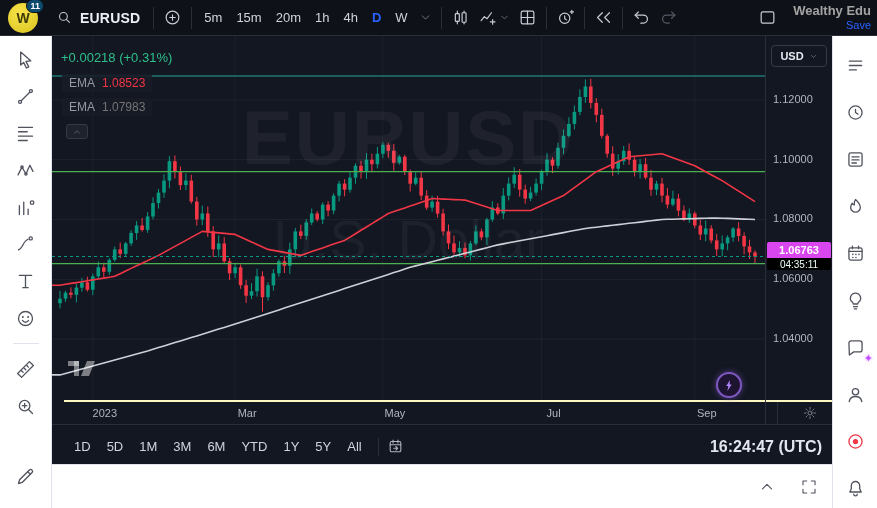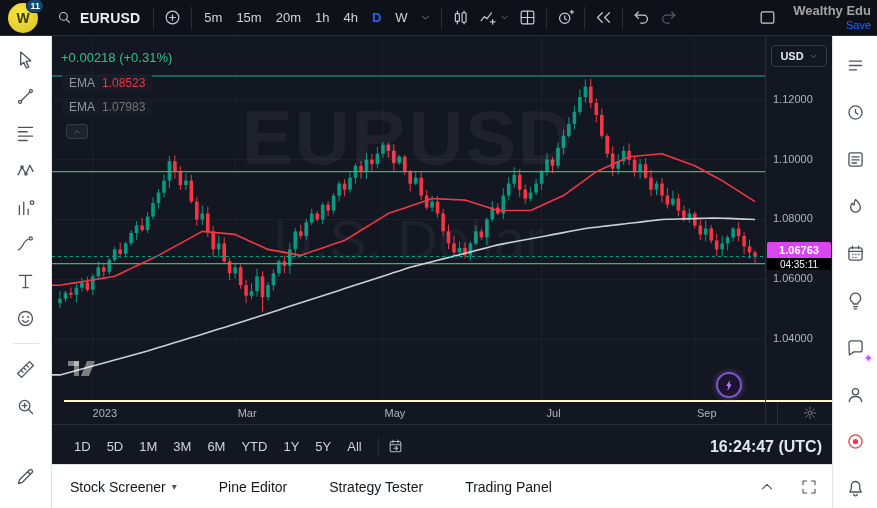--- a/index.html
+++ b/index.html
@@ -720,35 +720,20 @@
         <svg class="icn" viewBox="0 0 24 24">
             <rect x="4.5" y="5" width="15" height="14.5" rx="2"></rect>
             <path d="M8.5 3v4M15.5 3v4M4.5 9.5h15"></path>
             <path d="M9.5 14.5h5M12.5 12l2.5 2.5-2.5 2.5"></path>
           </svg>
       </button>
       <span class="clock">16:24:47 (UTC)</span>
     </div>
 
     <footer>
-      <div id="footer-items" style="display:flex;align-items:center">
-          <button class="ftab">
-            <span>Stock Screener</span>
-            <span class="chev">▾</span>
-          </button>
-          <button class="ftab">
-            <span>Pine Editor</span>
-          </button>
-          <button class="ftab">
-            <span>Strategy Tester</span>
-          </button>
-          <button class="ftab">
-            <span>Trading Panel</span>
-          </button>
-        </div>
       <div class="fspace"></div>
       <button class="fbtn">
         <svg class="icn" viewBox="0 0 24 24">
             <path d="M6 14.5l6-6 6 6"></path>
           </svg>
       </button>
       <button class="fbtn">
         <svg class="icn" viewBox="0 0 24 24">
             <path d="M4 9V4h5M20 9V4h-5M4 15v5h5M20 15v5h-5"></path>
           </svg>

